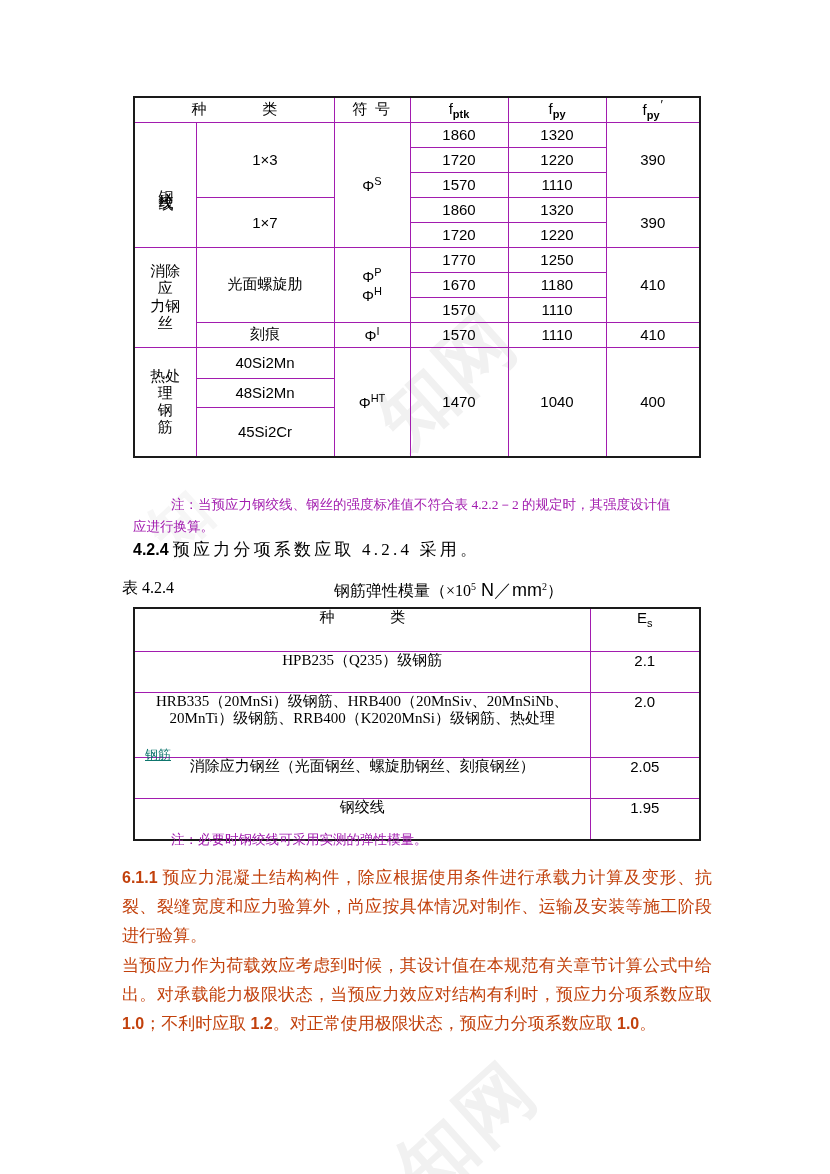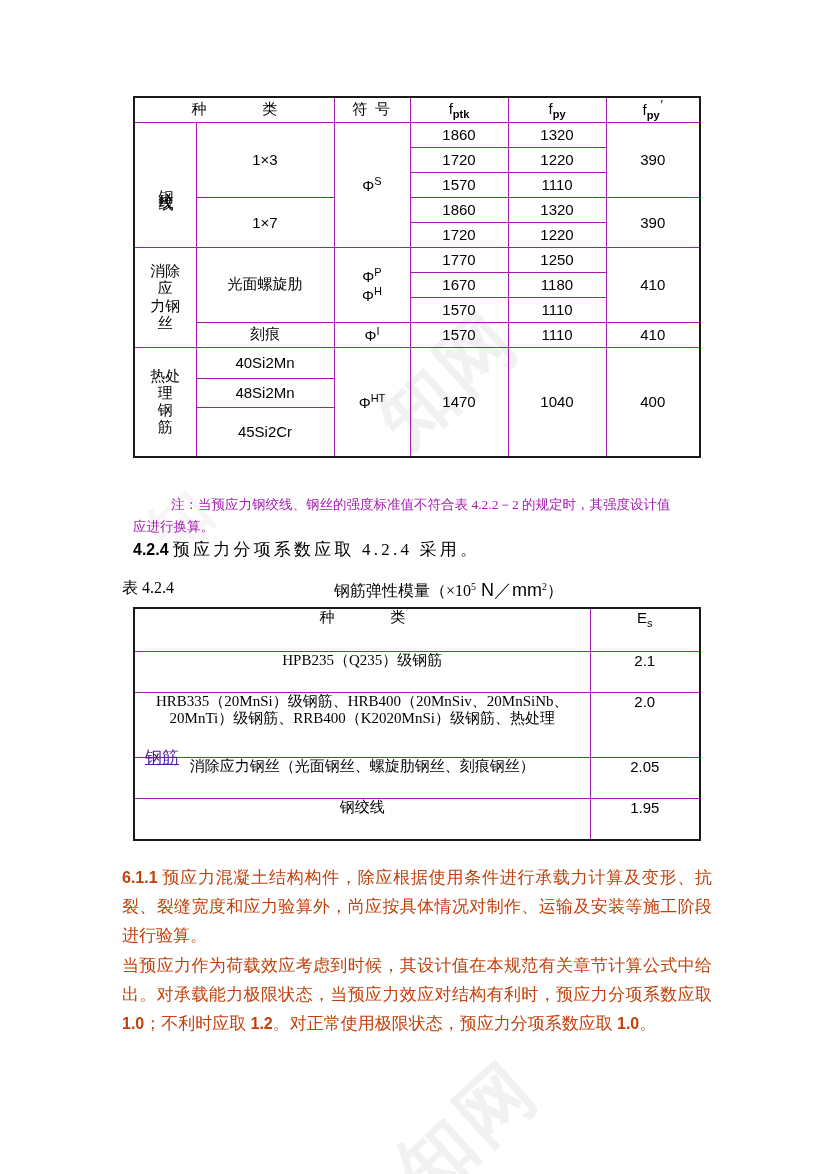--- a/index.html
+++ b/index.html
@@ -397,35 +397,38 @@
         <td class="t2-es" style="height:42px"><span>E</span><sub>s</sub></td>
       </tr>
       <tr>
         <td class="t2-desc" style="height:40px">HPB235（Q235）级钢筋</td>
         <td class="t2-val" style="height:40px">2.1</td>
       </tr>
       <tr>
         <td class="t2-desc" style="height:64px; position:relative;">
           <div>HRB335（20MnSi）级钢筋、HRB400（20MnSiv、20MnSiNb、</div>
           <div>20MnTi）级钢筋、RRB400（K2020MnSi）级钢筋、热处理</div>
-          <div style="position:absolute; left:10px; top:55px; font-size:17px; color:#4c1d95;text-decoration:underline;">钢筋</div>
+          <div style="position:absolute; left:10px; top:55px; font-size:13px; color:#0f766e;text-decoration:underline;">钢筋</div>
         </td>
         <td class="t2-val" style="height:64px">2.0</td>
       </tr>
       <tr>
         <td class="t2-desc" style="height:40px">消除应力钢丝（光面钢丝、螺旋肋钢丝、刻痕钢丝）</td>
         <td class="t2-val" style="height:40px">2.05</td>
       </tr>
       <tr>
         <td class="t2-desc" style="height:40px">钢绞线</td>
         <td class="t2-val" style="height:40px">1.95</td>
       </tr>
     </tbody>
   </table>
 
+  <div class="note" style="left:133px; top:829px; width:570px;">
+    <span class="ind"></span><span>注：必要时钢绞线可采用实测的弹性模量。</span>
+  </div>
 
   <div class="para" style="left:122px; top:863px; width:590px;">
     <span class="bn">6.1.1</span>
     <span>预应力混凝土结构构件，除应根据使用条件进行承载力计算及变形、抗裂、裂缝宽度和应力验算外，尚应按具体情况对制作、运输及安装等施工阶段进行验算。</span>
   </div>
 
   <div class="para" style="left:122px; top:951px; width:590px;">
     <span>当预应力作为荷载效应考虑到时候，其设计值在本规范有关章节计算公式中给出。对承载能力极限状态，当预应力效应对结构有利时，预应力分项系数应取 </span><span class="bn">1.0</span><span>；不利时应取 </span><span class="bn">1.2</span><span>。对正常使用极限状态，预应力分项系数应取 </span><span class="bn">1.0</span><span>。</span>
   </div>
 

